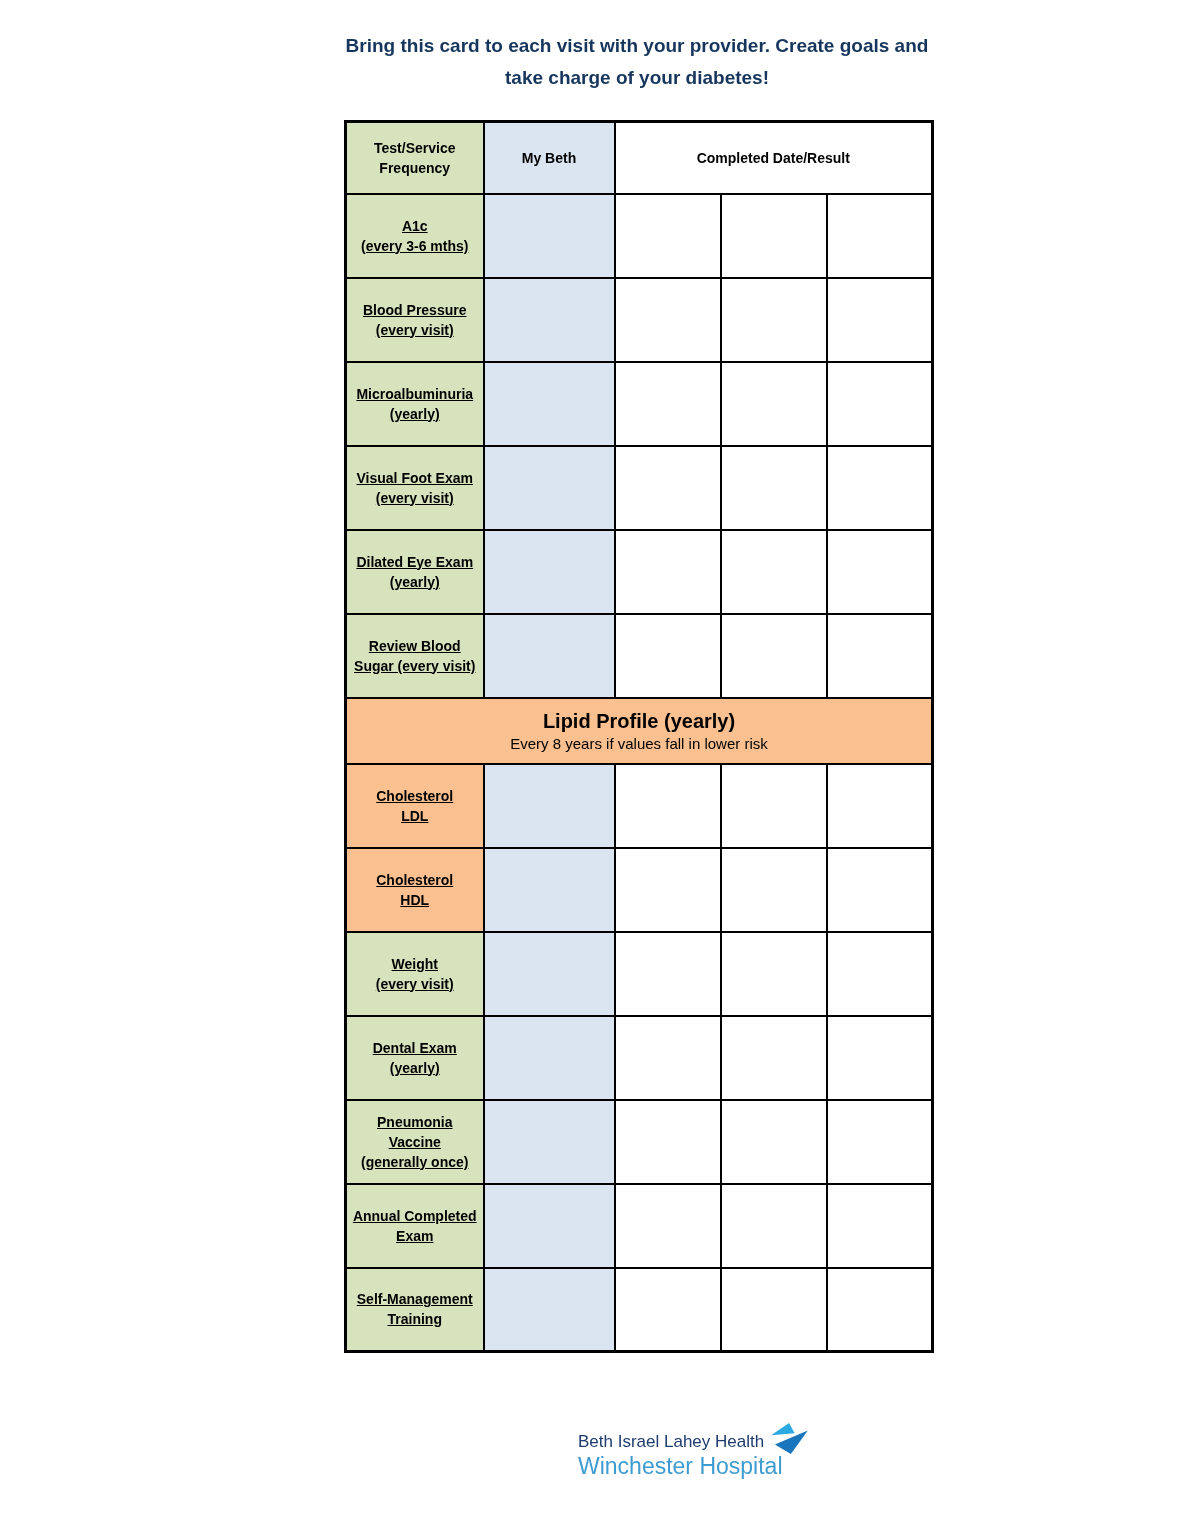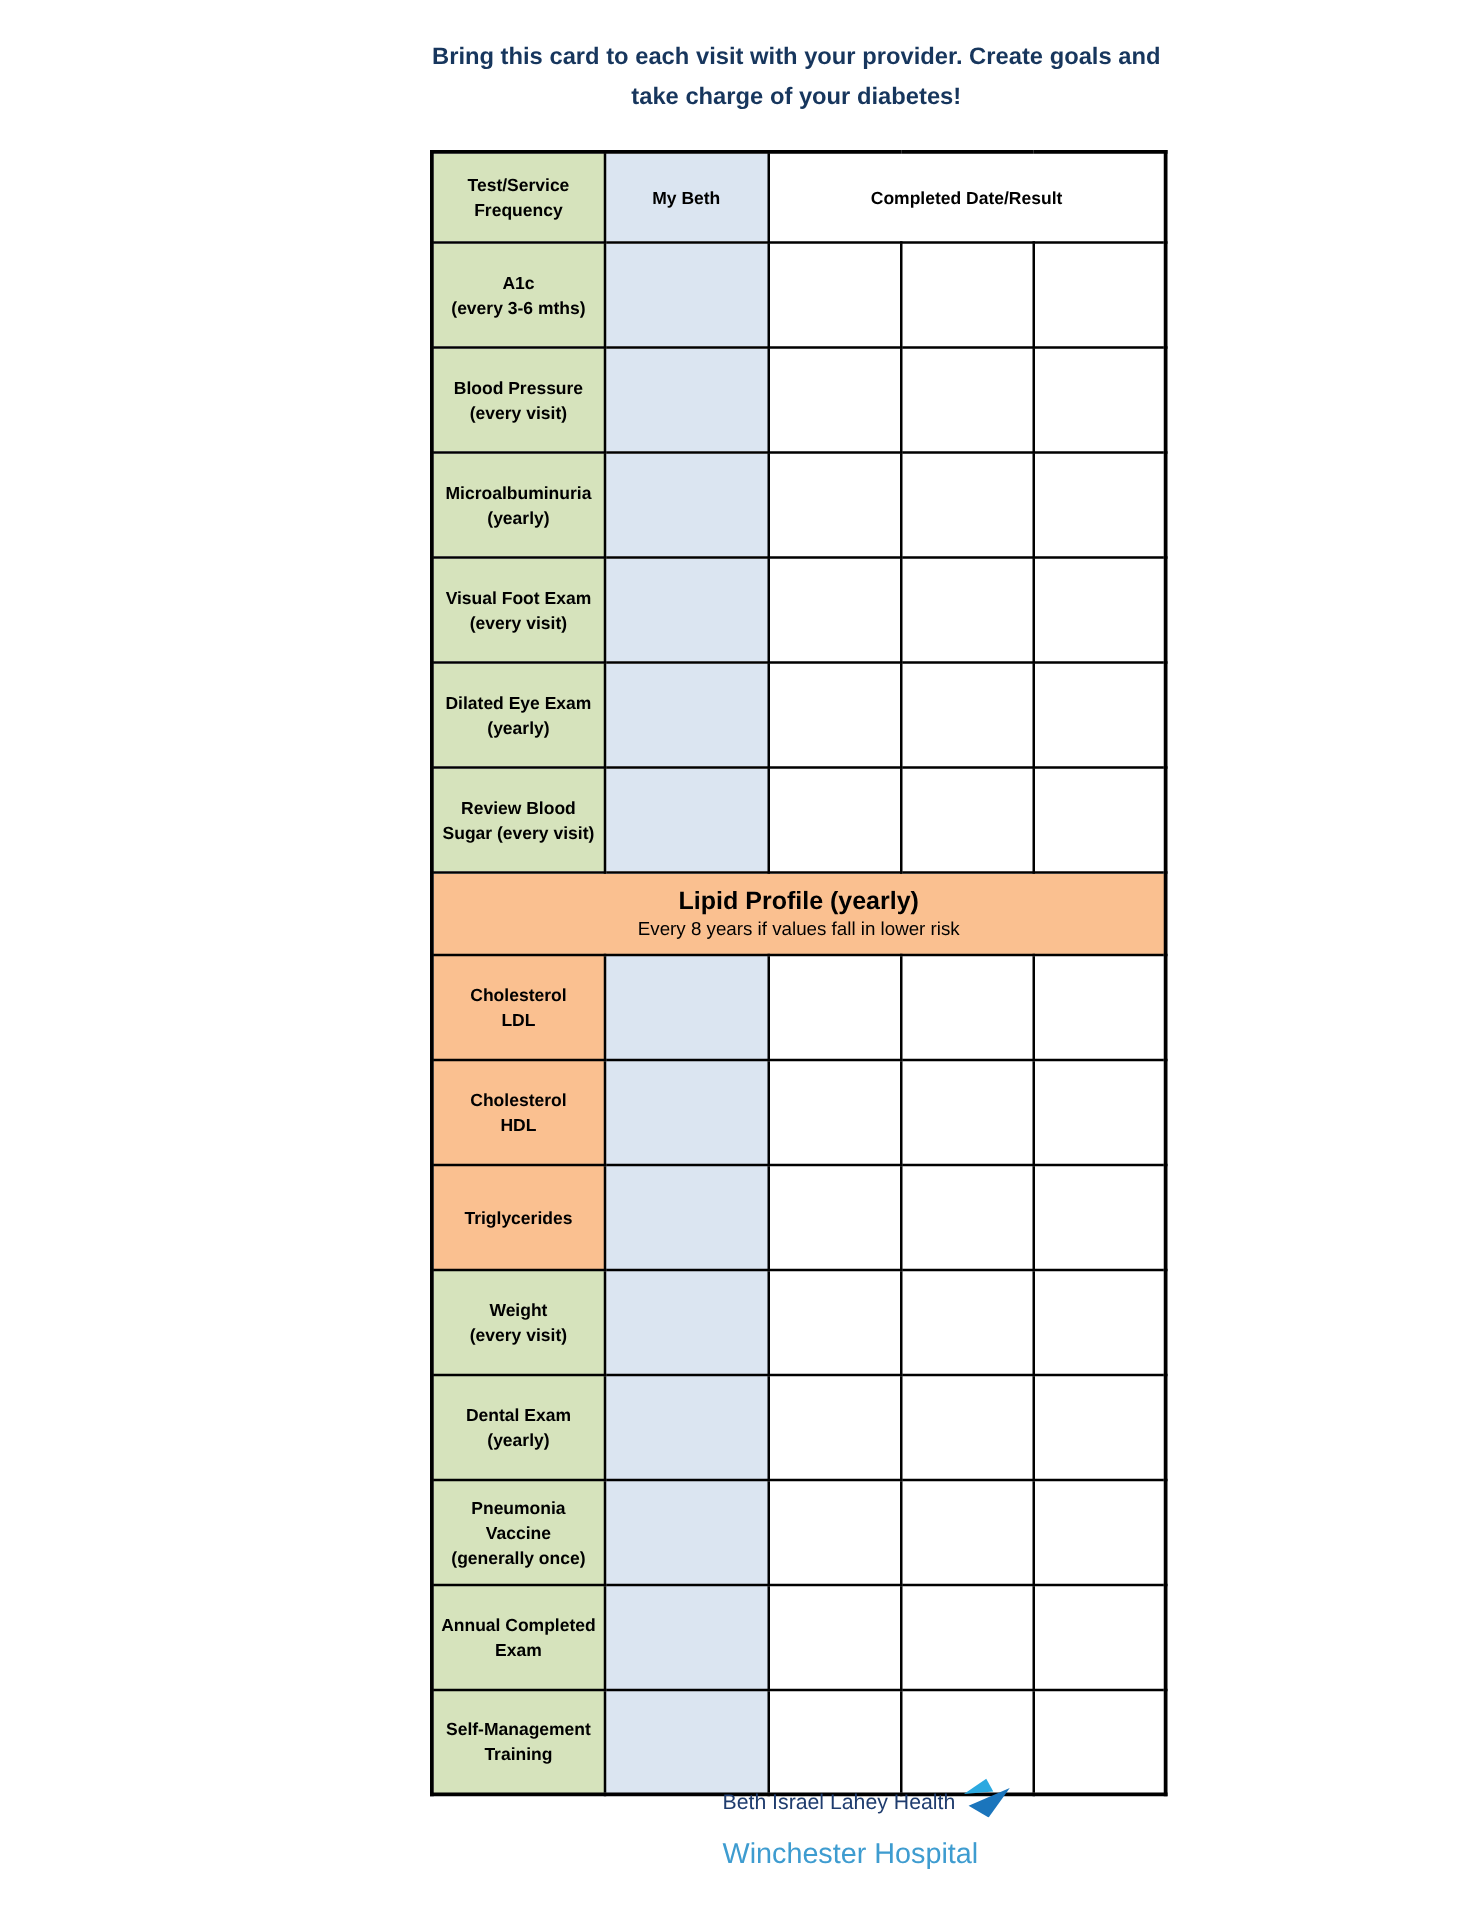--- a/index.html
+++ b/index.html
@@ -15,21 +15,21 @@
     position:absolute;left:344px;top:120px;width:587px;
     border-collapse:collapse;table-layout:fixed;
     border:3px solid var(--border-black,#000);
   }
   table.card td{
     border:2px solid var(--border-black,#000);
     text-align:center;vertical-align:middle;
     font-size:14px;font-weight:bold;line-height:20px;
     padding:2px 4px;overflow:hidden;
   }
-  tr.r-data{height:84px;}
+  tr.r-data{height:84px;text-decoration:underline;}
   tr.r-head{height:72px;}
   tr.r-section{height:66px;}
   tr.r-notes{height:72px;}
   td.green{background:var(--row-green,#D6E3BC);}
   td.blue{background:var(--goal-blue,#DBE5F1);}
   td.orange{background:var(--accent-orange,#FAC090);}
   td.notes-cell{
     background:var(--accent-orange,#FAC090);
     text-align:left;vertical-align:top;padding:4px 6px;
   }
@@ -38,21 +38,21 @@
   .footer-logo{
     position:absolute;left:578px;top:1432px;white-space:nowrap;
   }
   .footer-row1{display:flex;align-items:flex-start;}
   .footer-org{
     font-size:17px;color:var(--logo-navy,#1F3C6E);line-height:20px;font-weight:normal;
   }
   .footer-arrow{margin-left:6px;margin-top:-10px;}
   .footer-hospital{
     display:block;font-size:23px;color:var(--logo-blue,#3E9CD0);
-    line-height:25px;margin-top:16px;font-weight:normal;
+    line-height:25px;margin-top:0;font-weight:normal;
   }
 </style>
 </head>
 <body>
 
 <div class="page-title">
   <div>Bring this card to each visit with your provider. Create goals and</div>
   <div>take charge of your diabetes!</div>
 </div>
 
@@ -159,30 +159,20 @@
       <td class="orange">
         <div>Cholesterol</div>
         <div>HDL</div>
       </td>
       <td class="blue"></td>
       <td></td>
       <td></td>
       <td></td>
     </tr>
 
-    <tr class="r-data">
-      <td class="orange">
-        <div>Triglycerides</div>
-        <div></div>
-      </td>
-      <td class="blue"></td>
-      <td></td>
-      <td></td>
-      <td></td>
-    </tr>
 
     <tr class="r-data">
       <td class="green">
         <div>Weight</div>
         <div>(every visit)</div>
       </td>
       <td class="blue"></td>
       <td></td>
       <td></td>
       <td></td>

